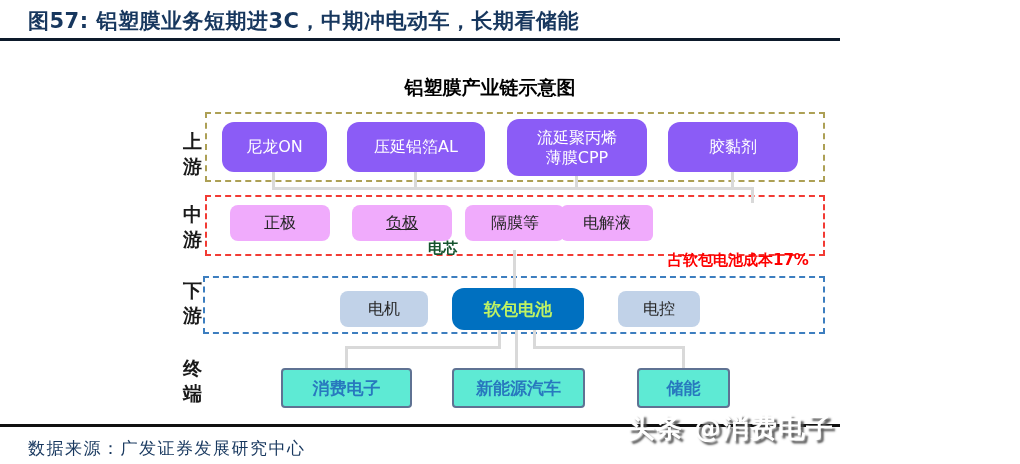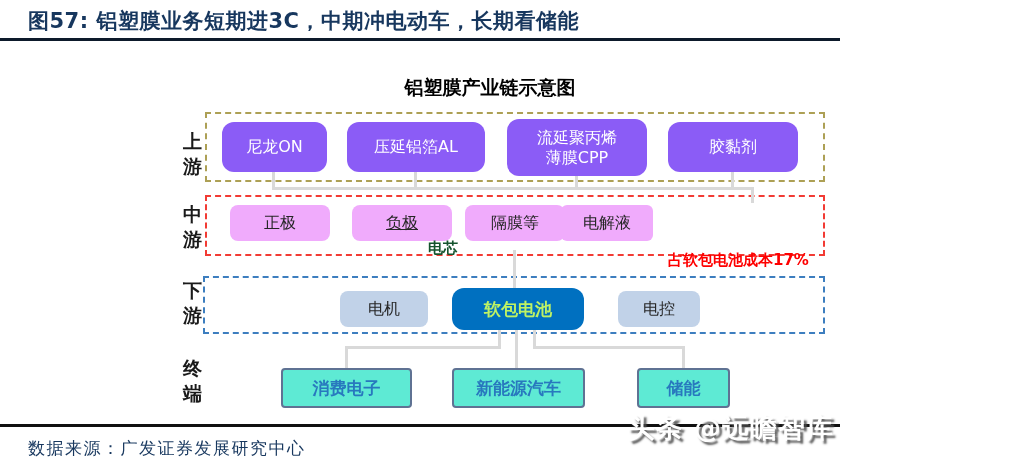--- a/index.html
+++ b/index.html
@@ -93,15 +93,15 @@
   <div class="node lblue" style="left:340px; top:291px; width:88px; height:36px;">电机</div>
   <div class="node dblue" style="left:452px; top:288px; width:132px; height:42px;">软包电池</div>
   <div class="node lblue" style="left:618px; top:291px; width:82px; height:36px;">电控</div>
 
   <div class="node terminal" style="left:281px; top:368px; width:131px; height:40px;">消费电子</div>
   <div class="node terminal" style="left:452px; top:368px; width:133px; height:40px;">新能源汽车</div>
   <div class="node terminal" style="left:637px; top:368px; width:93px; height:40px;">储能</div>
 
   <div class="rule-bottom"></div>
   <div class="source">数据来源：广发证券发展研究中心</div>
-  <div class="watermark">头条 @远瞻智库</div>
+  <div class="watermark">头条 @消费电子</div>
 
 </div>
 
 </body></html>

